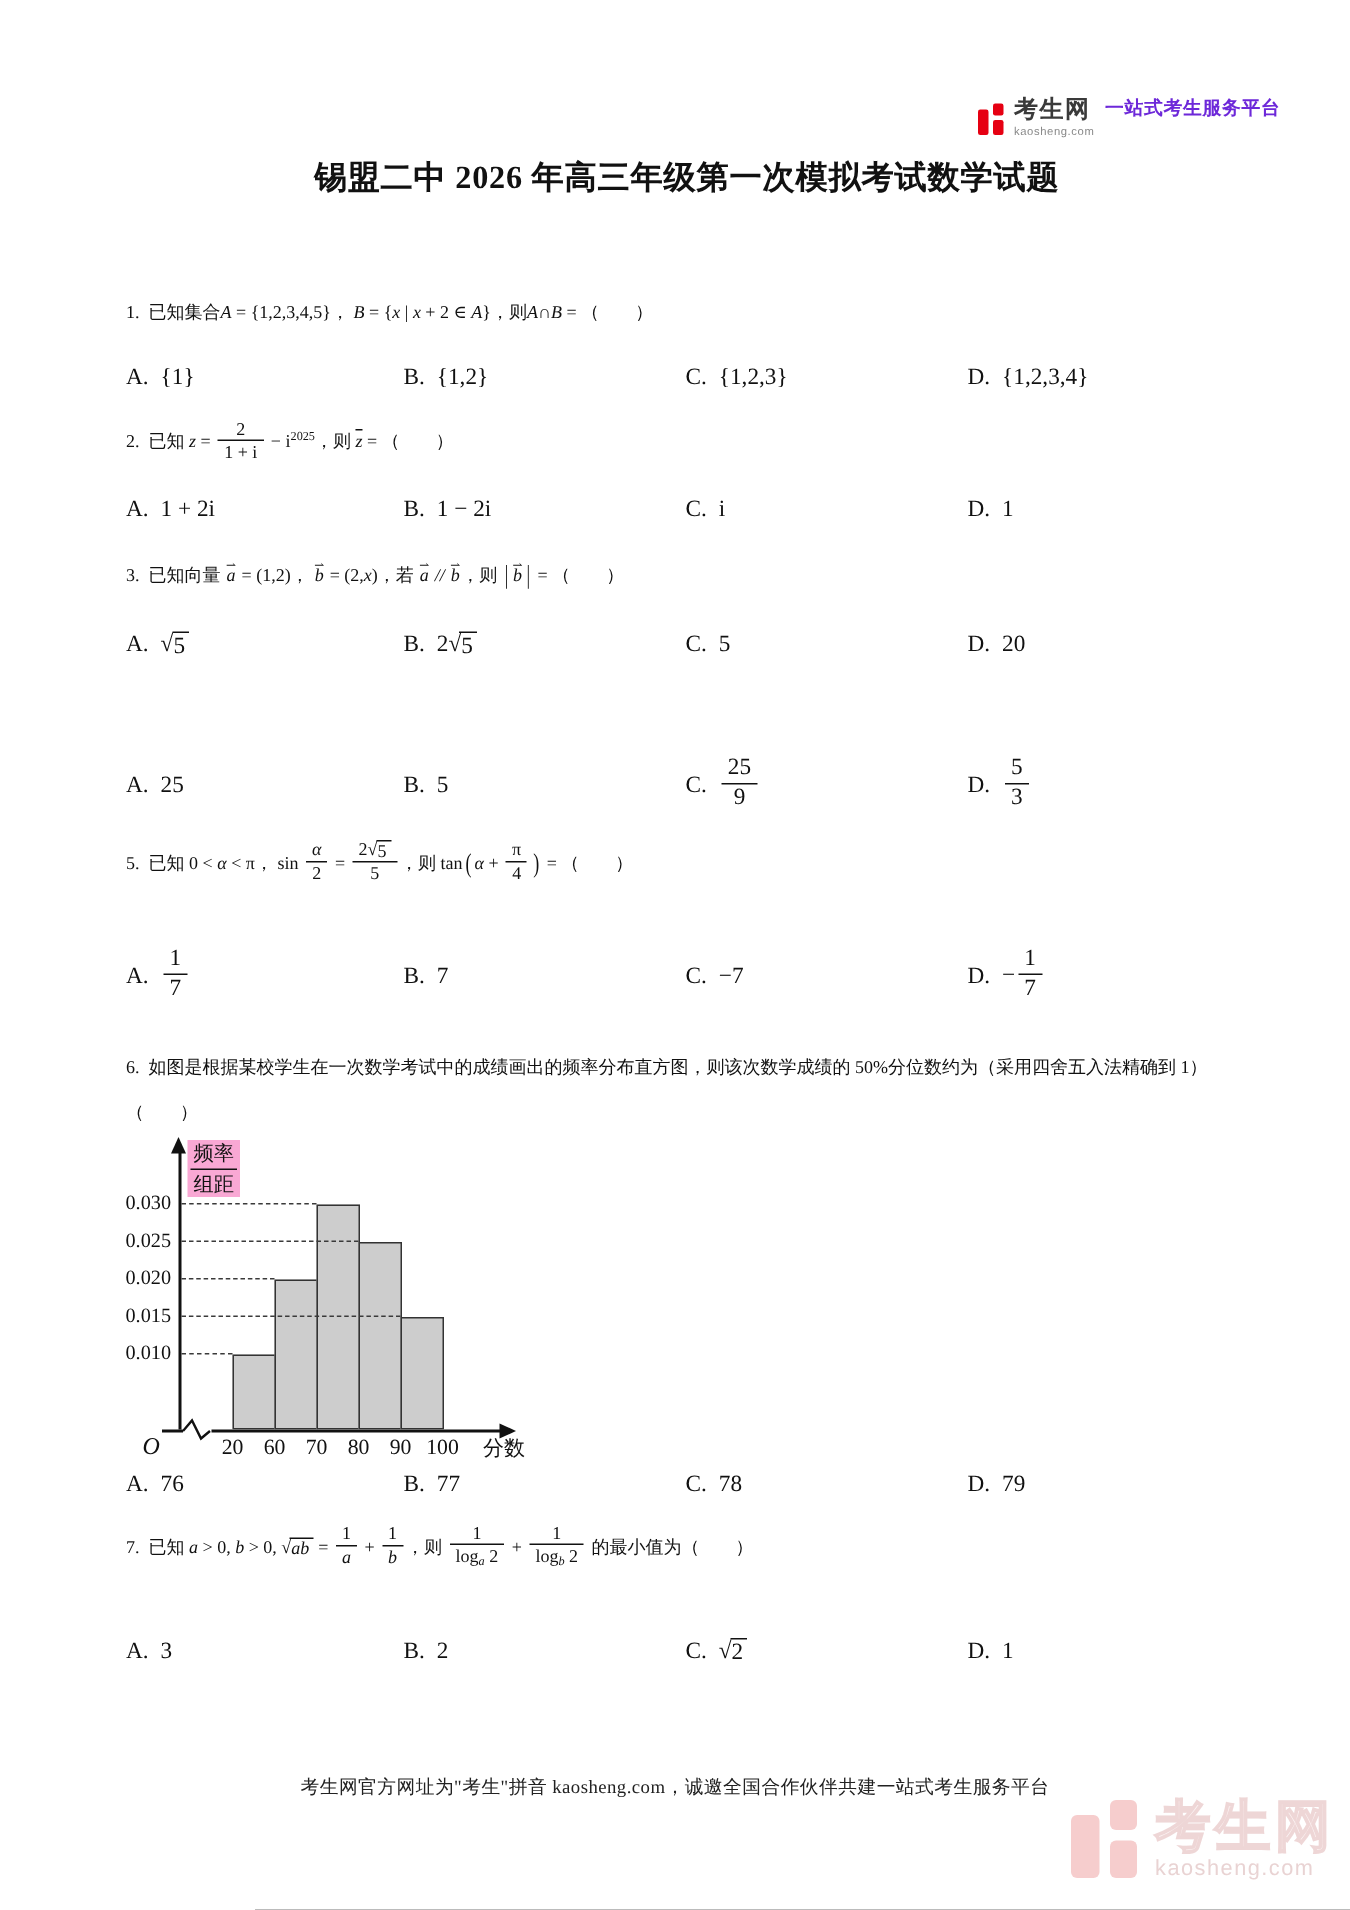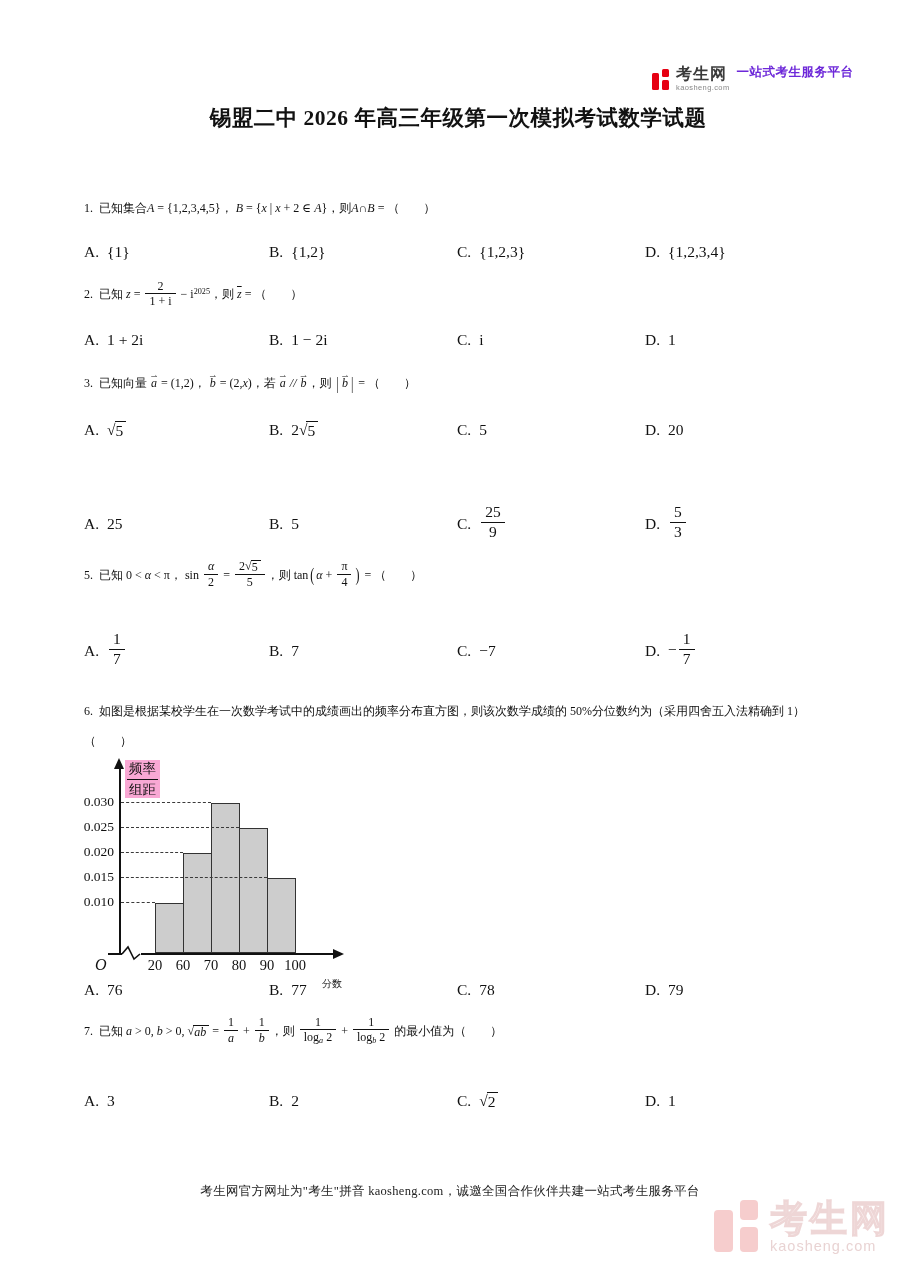--- a/index.html
+++ b/index.html
@@ -60,21 +60,21 @@
   .chart .yaxis { position:absolute; left:41px; top:5px; width:1.6px; height:188px; background:#111; }
   .chart .yarrow { position:absolute; left:36px; top:-2px; width:0; height:0;
     border-left:5px solid transparent; border-right:5px solid transparent; border-bottom:11px solid #111; }
   .chart .xaxis { position:absolute; left:30px; top:193px; height:1.6px; width:226px; background:#111; }
   .chart .xarrow { position:absolute; left:255px; top:188.5px; width:0; height:0;
     border-top:5px solid transparent; border-bottom:5px solid transparent; border-left:11px solid #111; }
   .chart .ylab { position:absolute; left:47px; top:0; text-align:center; line-height:1.3; z-index:4; background:#f9a8d4; padding:0 2px; }
   .chart .ylab-num { display:block; border-bottom:1.3px solid #111; padding:0 2px 1px; }
   .chart .ylab-den { display:block; padding-top:1px; }
   .chart .olab { position:absolute; left:17px; top:196px; font-style:italic; font-size:16px; }
-  .chart .xlab { position:absolute; left:244px; top:197px; font-size:10px;margin-top:20px; }
+  .chart .xlab { position:absolute; left:244px; top:197px; font-size:14px; }
   .chart .zig { position:absolute; left:44px; top:185px; background:#fff; z-index:3; }
   .chart .bar { position:absolute; border:1px solid #333; box-sizing:border-box; z-index:1; }
   .chart .dash { position:absolute; border-top:1.6px dashed #3a3a3a; z-index:2; }
   .chart .ytick { position:absolute; left:0; width:36px; text-align:right; z-index:2; }
   .chart .xtick { position:absolute; top:197px; width:32px; text-align:center; font-size:14.5px; }
   
   .footer { position:absolute; left:0; right:0; top:1183px; text-align:center;
     font-size:12.5px; color:#222; letter-spacing:.3px; }
   .wm { position:absolute; left:714px; top:1200px; display:flex; align-items:flex-start; gap:10px; }
   .wm-icon { position:relative; width:46px; height:56px; }

